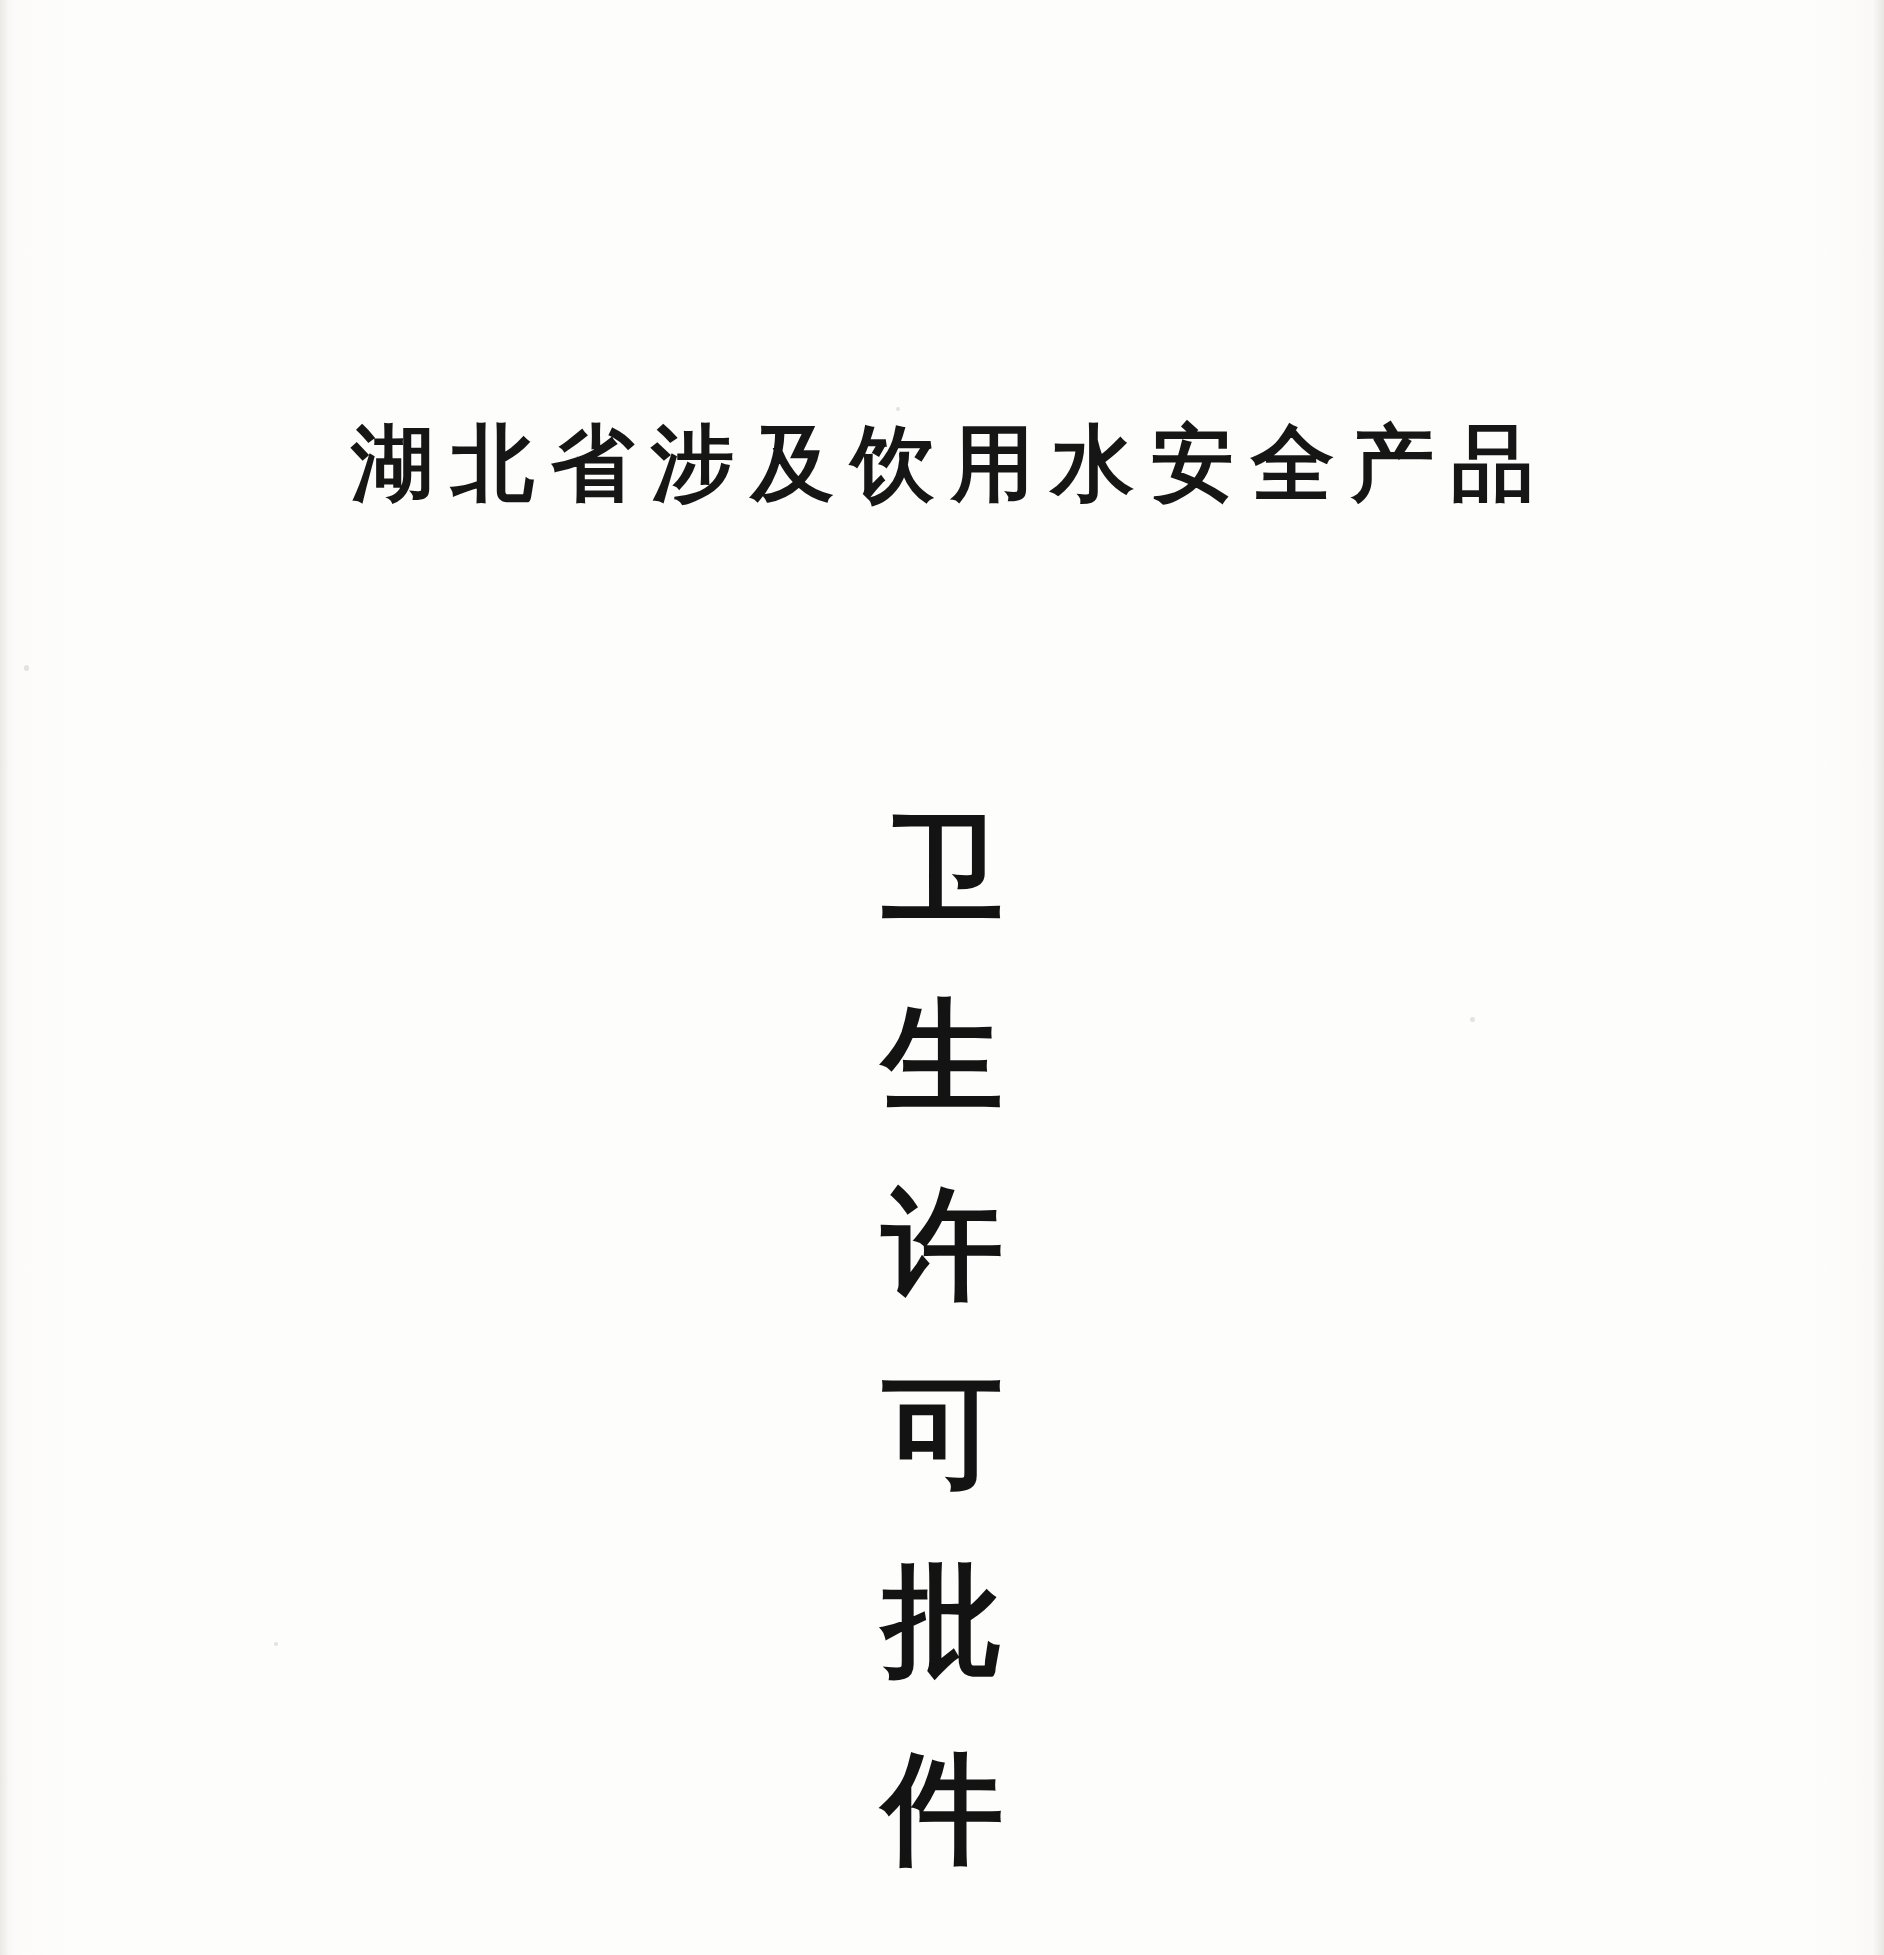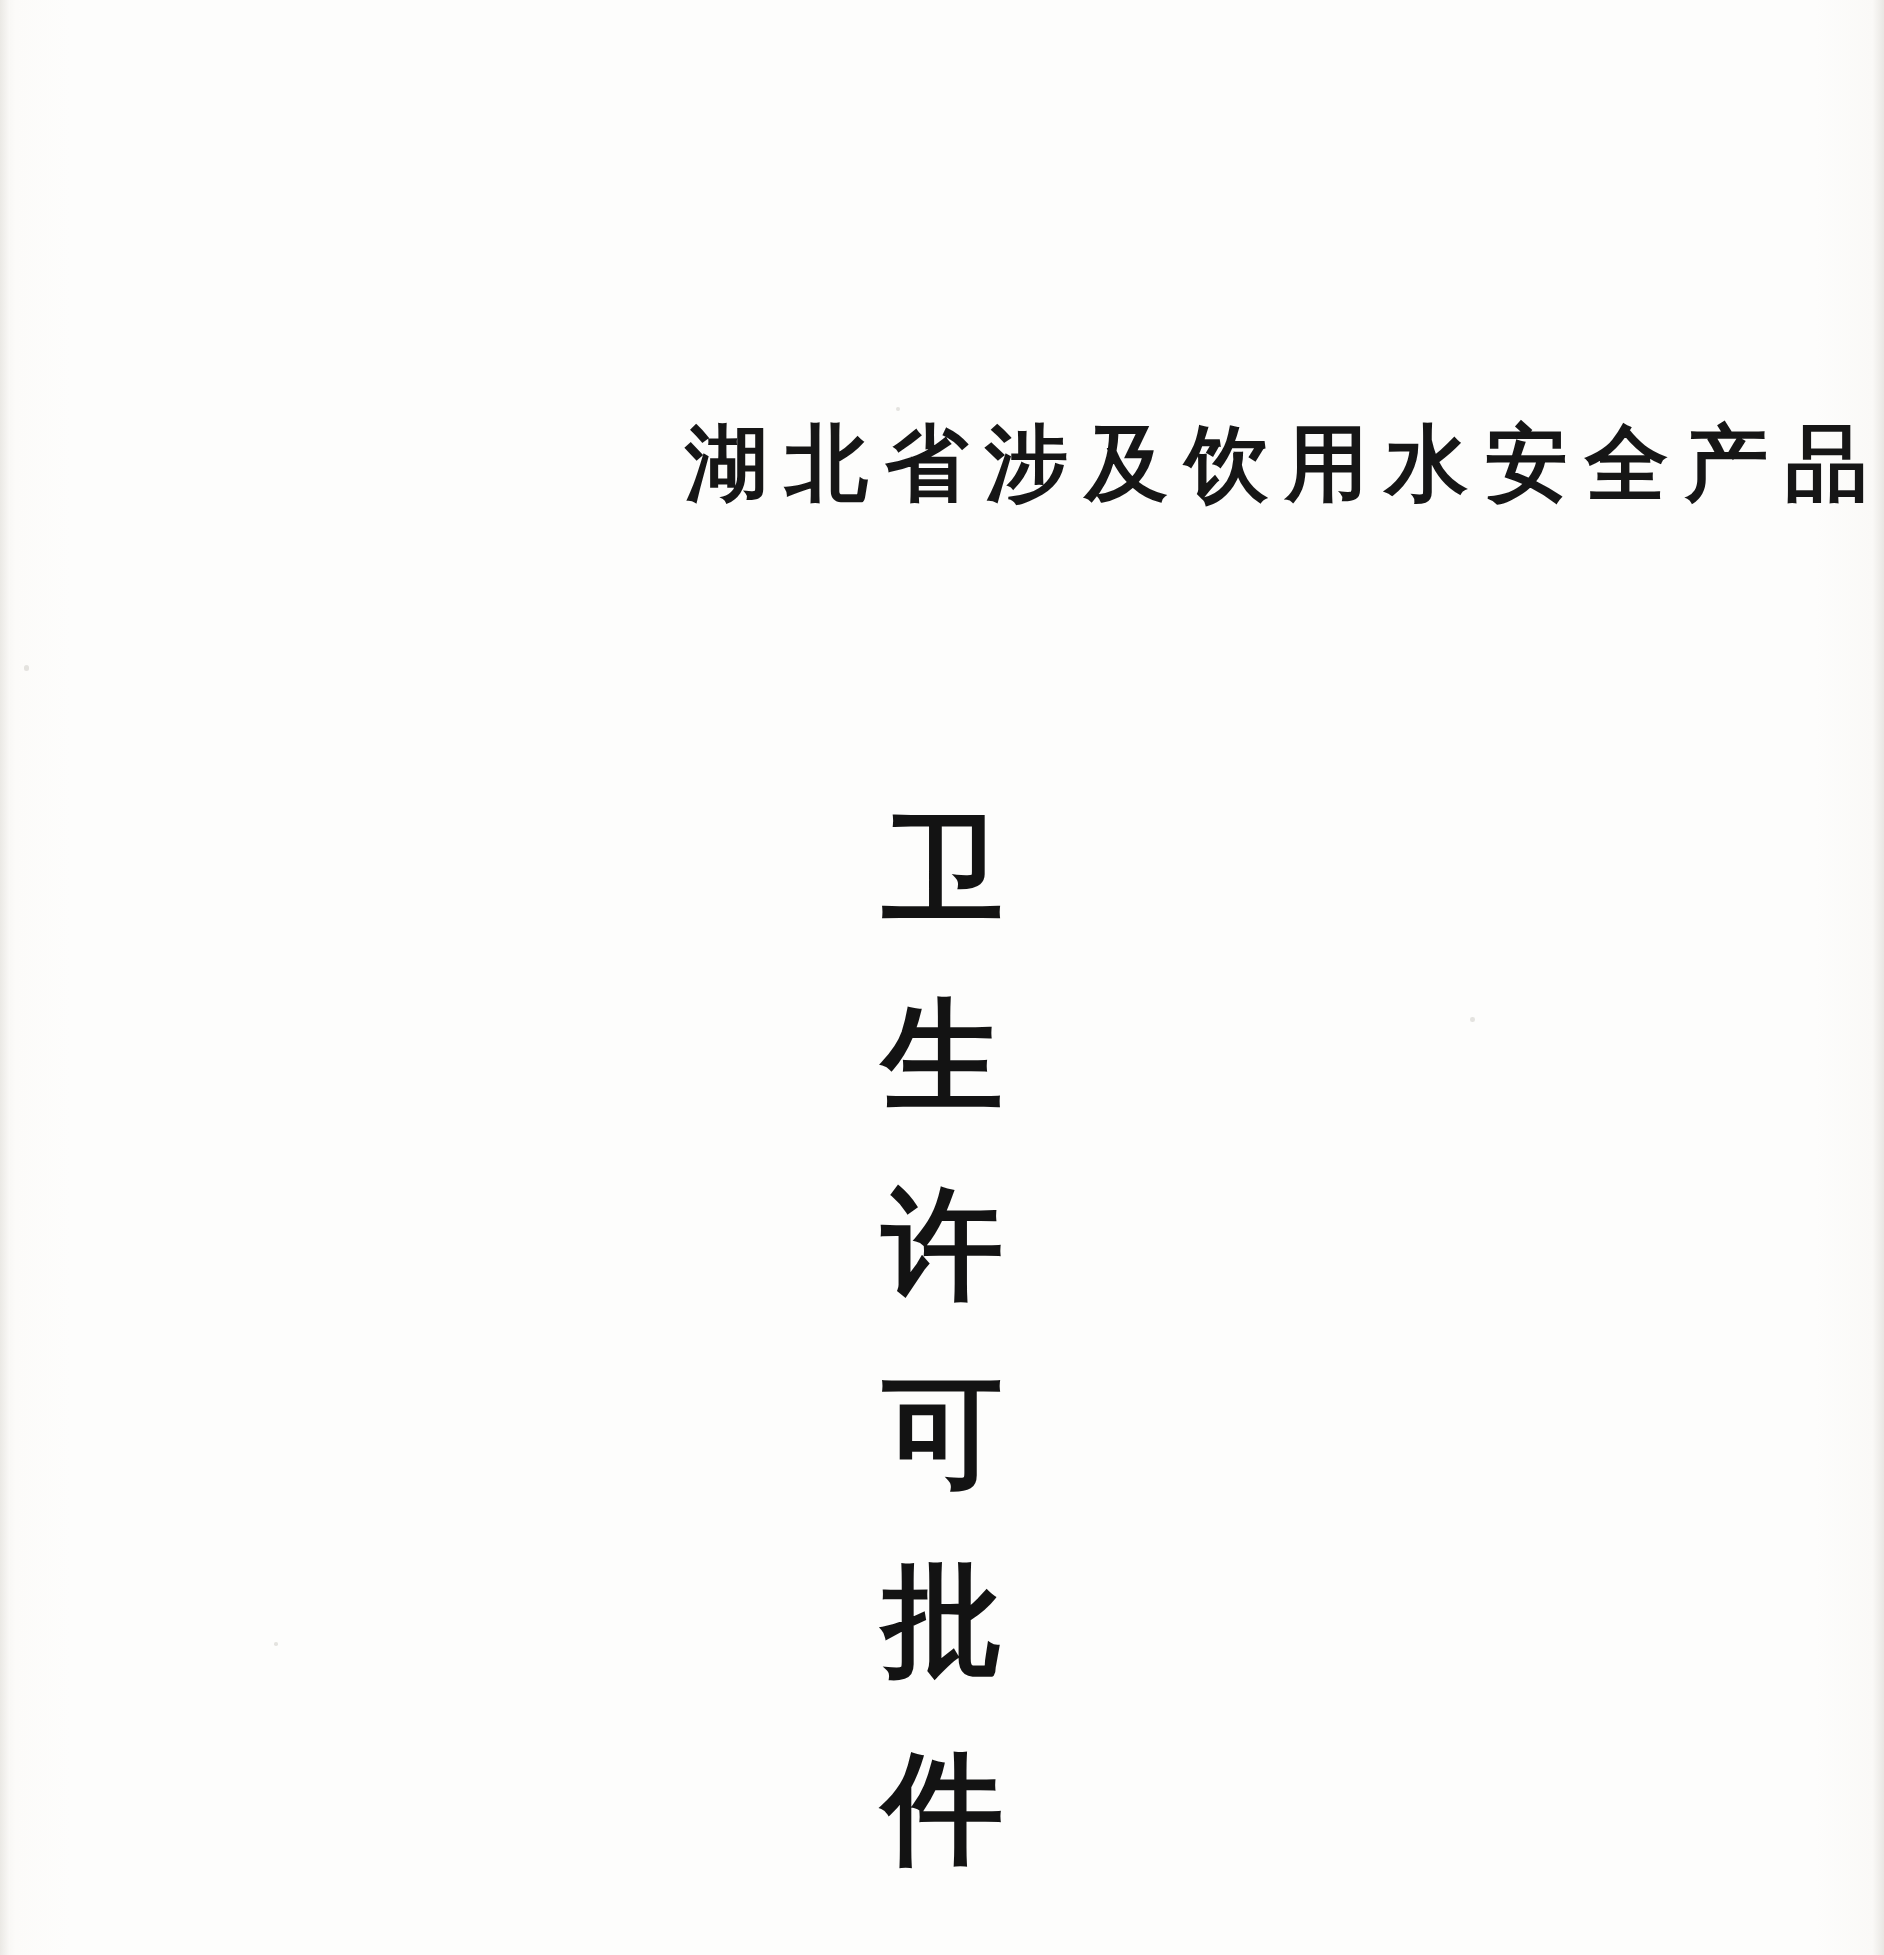--- a/index.html
+++ b/index.html
@@ -51,21 +51,21 @@
     width: 1885px;
     height: 2688px;
   }
 
   
   .doc-title {
     position: absolute;
     left: 0;
     top: 409px;
     width: 1885px;
-    text-align: right;
+    text-align: center;
     font-family: "DejaVu Serif", "Liberation Serif", serif;
     font-weight: bold;
     font-size: 83px;
     letter-spacing: 17px;
     color: #161616;
     text-indent: 17px;
     white-space: nowrap;
   }
 
   

